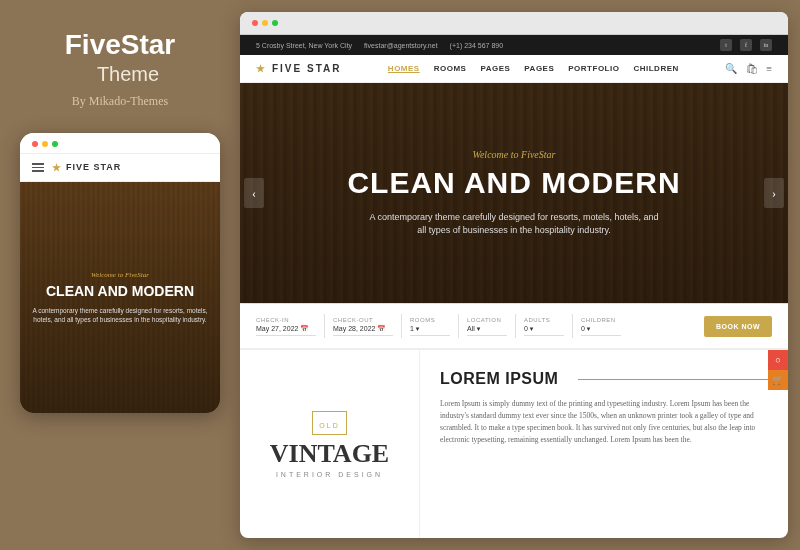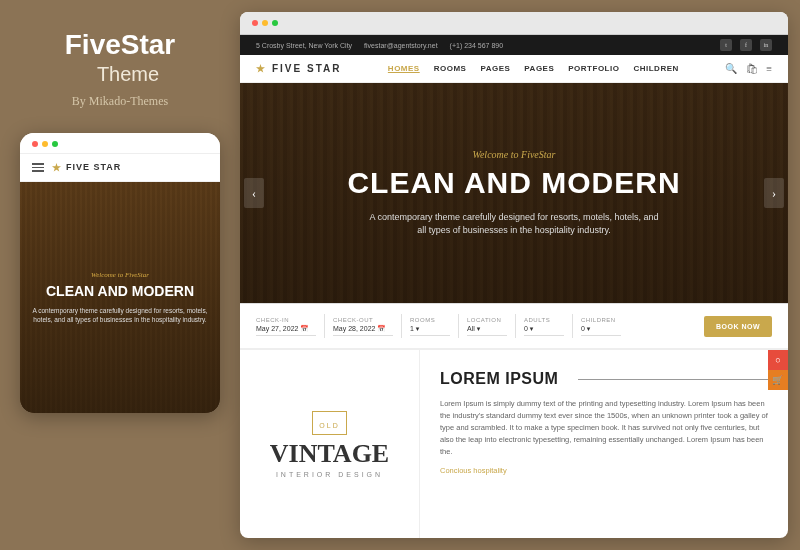--- a/index.html
+++ b/index.html
@@ -447,21 +447,21 @@
       letter-spacing: 0.5px;
     }
     .heading-line {
       flex: 1;
       height: 1px;
       background: #999;
     }
     .content-body {
       font-size: 7.5px;
       color: #666;
-      font-family: Liberation Sans, sans-serif;
+      font-family: Liberation Serif, serif;
       line-height: 1.6;
     }
     .content-link {
       color: #c9a84c;
       font-size: 7.5px;
       font-family: Arial, sans-serif;
       margin-top: 8px;
       display: block;
       cursor: pointer;
     }
@@ -627,21 +627,20 @@
       <div class="vintage-brand">VINTAGE</div>
       <div class="vintage-sub">INTERIOR DESIGN</div>
     </div>
 
     <div class="content-right">
       <div class="content-heading-row">
         <div class="content-heading">LOREM IPSUM</div>
         <div class="heading-line"></div>
       </div>
       <div class="content-body">Lorem Ipsum is simply dummy text of the printing and typesetting industry. Lorem Ipsum has been the industry's standard dummy text ever since the 1500s, when an unknown printer took a galley of type and scrambled. It to make a type specimen book. It has survived not only five centuries, but also the leap into electronic typesetting, remaining essentially unchanged. Lorem Ipsum has been the.</div>
-      <a class="content-link">Concious hospitality</a>
     </div>
 
     <div class="side-icons">
       <div class="side-icon-btn">○</div>
       <div class="side-icon-btn orange">🛒</div>
     </div>
   </div>
 
 </div>
 

